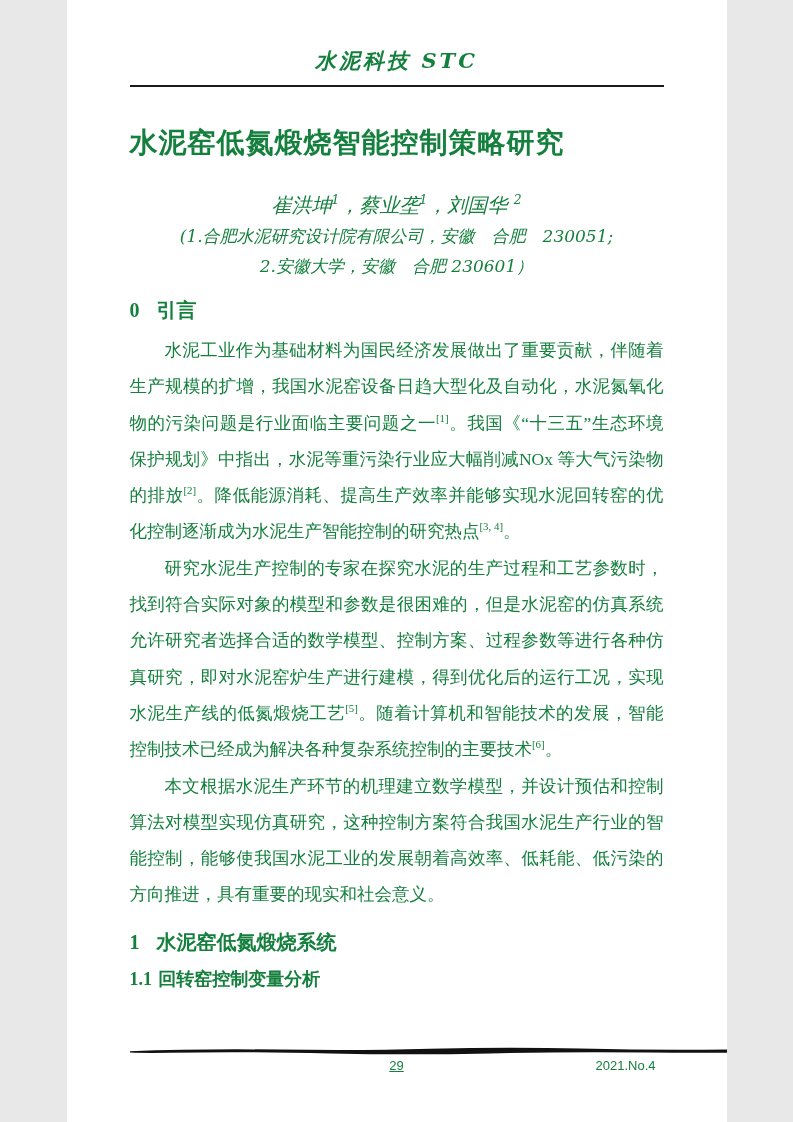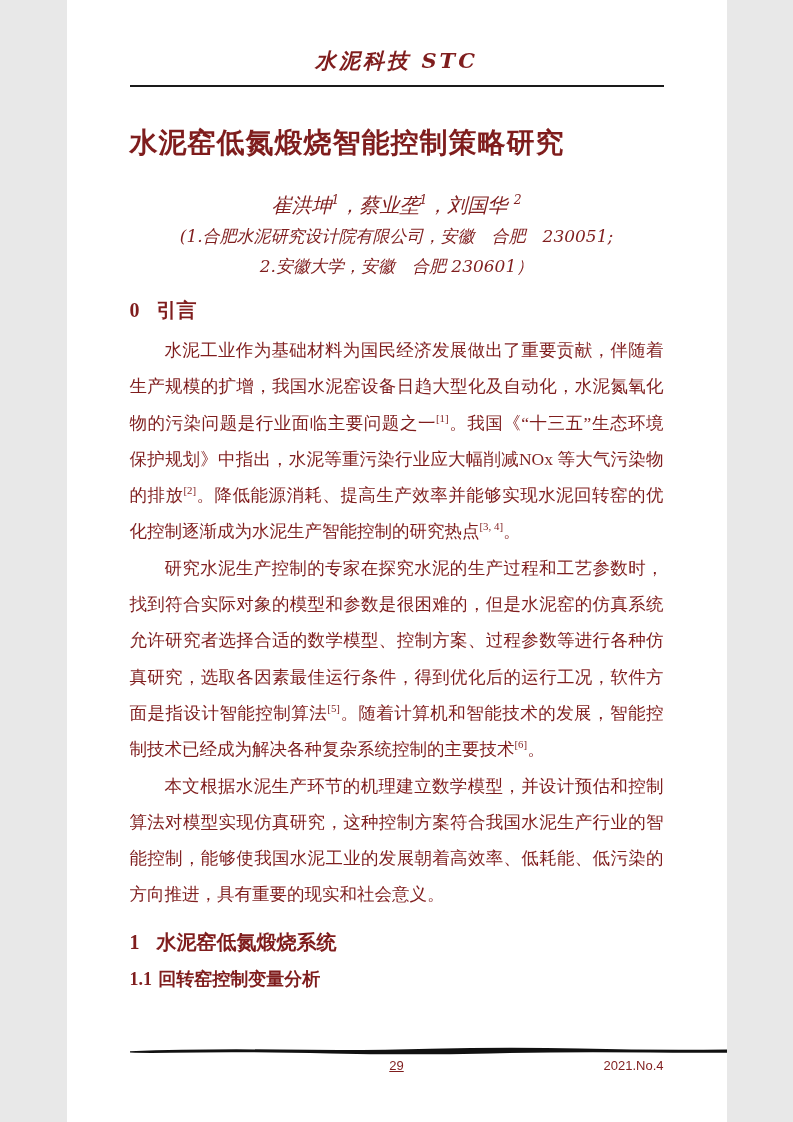--- a/index.html
+++ b/index.html
@@ -3,21 +3,21 @@
 <meta charset="utf-8">
 <style>
   html,body{margin:0;padding:0;background:#e8e8e8;}
   .page{
     position:relative;
     width:660px;height:1122px;
     margin:0 auto;
     background:#ffffff;
     box-sizing:border-box;
     padding:0 63px;
-    color:#7f1d1d;
+    color:#15803d;
     overflow:hidden;
   }
   
   .journal-head{
     margin-top:46px;
     text-align:center;
     font-family:"DejaVu Serif","Liberation Serif",serif;
     font-style:italic;
     font-weight:bold;
     font-size:21px;
@@ -102,21 +102,21 @@
     font-family:"Liberation Sans","DejaVu Sans",sans-serif;
     font-size:13px;
     line-height:18px;
   }
   .page-number{
     position:absolute;
     left:50%;transform:translateX(-50%);text-decoration:underline;
   }
   .issue-label{
     position:absolute;
-    right:0;
+    right:8px;
   }
 </style>
 </head>
 <body>
 
 <div class="page">
 
   <div class="journal-head">水泥科技 STC</div>
 
   <hr class="header-rule">
@@ -126,21 +126,21 @@
   <div class="author-line"><span>崔洪坤</span><sup>1</sup><span>，蔡业垄</span><sup>1</sup><span>，刘国华 </span><sup>2</sup></div>
 
   <div class="affiliations">
       <div class="affil-line">(1.合肥水泥研究设计院有限公司，安徽　合肥　230051;</div>
       <div class="affil-line">2.安徽大学，安徽　合肥 230601）</div>
     </div>
 
   <div class="article-body">
       <div class="h-sec"><span class="h-num">0</span><span>引言</span></div>
       <p class="body-para"><span>水泥工业作为基础材料为国民经济发展做出了重要贡献，伴随着生产规模的扩增，我国水泥窑设备日趋大型化及自动化，水泥氮氧化物的污染问题是行业面临主要问题之一</span><sup>[1]</sup><span>。我国《“十三五”生态环境保护规划》中指出，水泥等重污染行业应大幅削减NOx 等大气污染物的排放</span><sup>[2]</sup><span>。降低能源消耗、提高生产效率并能够实现水泥回转窑的优化控制逐渐成为水泥生产智能控制的研究热点</span><sup>[3, 4]</sup><span>。</span></p>
-      <p class="body-para"><span>研究水泥生产控制的专家在探究水泥的生产过程和工艺参数时，找到符合实际对象的模型和参数是很困难的，但是水泥窑的仿真系统允许研究者选择合适的数学模型、控制方案、过程参数等进行各种仿真研究，选取各因素最佳运行条件，得到优化后的运行工况，软件方面是指设计智能控制算法</span><sup>[5]</sup><span>。随着计算机和智能技术的发展，智能控制技术已经成为解决各种复杂系统控制的主要技术</span><sup>[6]</sup><span>。</span></p>
+      <p class="body-para"><span>研究水泥生产控制的专家在探究水泥的生产过程和工艺参数时，找到符合实际对象的模型和参数是很困难的，但是水泥窑的仿真系统允许研究者选择合适的数学模型、控制方案、过程参数等进行各种仿真研究，即对水泥窑炉生产进行建模，得到优化后的运行工况，实现水泥生产线的低氮煅烧工艺</span><sup>[5]</sup><span>。随着计算机和智能技术的发展，智能控制技术已经成为解决各种复杂系统控制的主要技术</span><sup>[6]</sup><span>。</span></p>
       <p class="body-para"><span>本文根据水泥生产环节的机理建立数学模型，并设计预估和控制算法对模型实现仿真研究，这种控制方案符合我国水泥生产行业的智能控制，能够使我国水泥工业的发展朝着高效率、低耗能、低污染的方向推进，具有重要的现实和社会意义。</span></p>
       <div class="h-sec"><span class="h-num">1</span><span>水泥窑低氮煅烧系统</span></div>
       <div class="h-sub"><span class="h-num">1.1</span><span>回转窑控制变量分析</span></div>
     </div>
 
   <svg class="footer-rule" viewBox="0 0 667 10" preserveAspectRatio="none" aria-hidden="true">
     <path fill="#111" d="M0,5.2 Q70,2.6 150,3.6 Q230,4.8 300,2.8 Q380,0.8 450,2.6 Q540,4.6 610,3.2 Q645,2.6 667,3.6
          L667,5.4 Q600,7.4 520,6.6 Q440,5.6 360,7.4 Q280,9.2 200,7.4 Q110,5.4 40,6.8 Q15,7.2 0,6.6 Z"></path>
   </svg>
 

